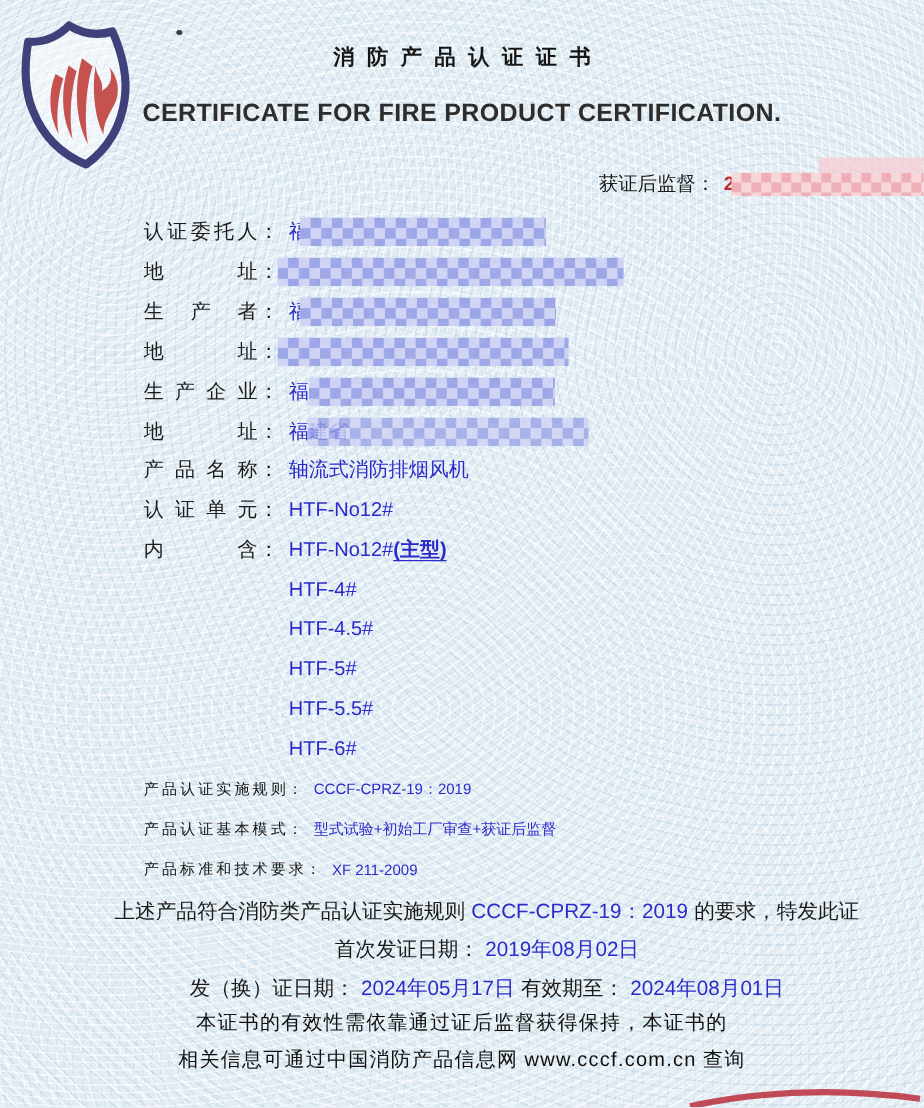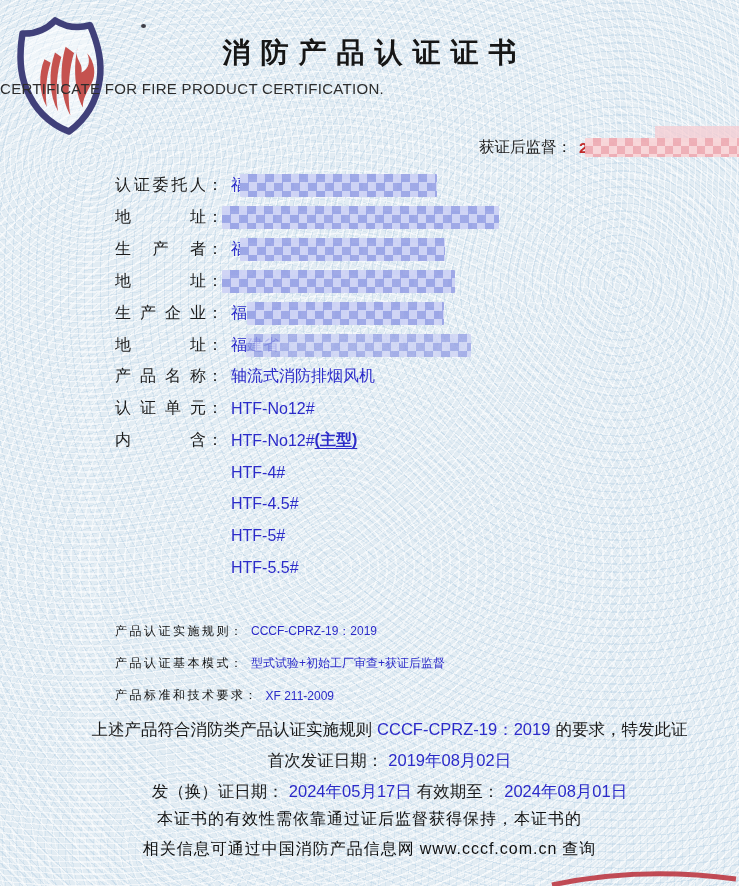--- a/index.html
+++ b/index.html
@@ -10,23 +10,23 @@
     background-image:
       repeating-radial-gradient(circle at 12% 18%, rgba(255,255,255,.55) 0 1.2px, rgba(255,255,255,0) 1.2px 6px),
       repeating-radial-gradient(circle at 84% 32%, rgba(178,205,226,.38) 0 1.2px, rgba(178,205,226,0) 1.2px 8px),
       repeating-radial-gradient(circle at 45% 64%, rgba(255,255,255,.5) 0 1.5px, rgba(255,255,255,0) 1.5px 9px),
       repeating-radial-gradient(circle at 25% 96%, rgba(184,210,229,.33) 0 1px, rgba(184,210,229,0) 1px 7px),
       repeating-radial-gradient(circle at 70% 85%, rgba(255,255,255,.4) 0 1.3px, rgba(255,255,255,0) 1.3px 10px);
   }
   .logo{position:absolute;left:1px;top:16px;width:122px;height:120px;}
   .speck{position:absolute;left:141px;top:24px;width:5px;height:4px;background:#3c3c46;border-radius:50%;}
   .title{position:absolute;top:34px;left:0;width:100%;text-align:center;
-         font-size:28px;font-weight:600;letter-spacing:10px;text-indent:10px;color:#161616;}
-  .subtitle{position:absolute;top:80px;left:0;width:100%;
-            font-size:15px;color:#2d2d2d;letter-spacing:.3px;font-weight:400;}
+         font-size:17px;font-weight:600;letter-spacing:10px;text-indent:10px;color:#161616;}
+  .subtitle{position:absolute;top:80px;left:0;width:100%;text-align:center;
+            font-size:20px;color:#2d2d2d;letter-spacing:.3px;font-weight:700;}
 
   .certno{position:absolute;top:137px;left:479px;display:flex;align-items:center;font-size:15.5px;white-space:nowrap;}
   .certno .digit{color:#c22a2a;margin-left:7px;font-weight:600;}
   .mask{display:inline-block;border-radius:1px;}
   .mask-pink{width:166px;height:19px;margin-left:-3px;align-self:center;
     background:
       repeating-conic-gradient(rgba(238,170,178,.9) 0% 25%, rgba(248,213,216,.92) 25% 50%) 0 0/16px 16px,
       repeating-conic-gradient(rgba(242,186,192,.55) 0% 25%, rgba(250,226,228,.55) 25% 50%) 7px 4px/22px 22px;}
   .mask-pink-top{position:absolute;left:176px;top:-11px;width:96px;height:12px;background:#f5ccd2;opacity:.75;}
 
@@ -222,20 +222,27 @@
           <span>HTF-5#</span>
         </span>
       </div>
       <div class="frow">
         <span class="flabel"></span>
         <span class="fcolon"></span>
         <span class="fvalue">
           <span>HTF-5.5#</span>
         </span>
       </div>
+      <div class="frow">
+        <span class="flabel"></span>
+        <span class="fcolon"></span>
+        <span class="fvalue">
+          <span>HTF-6#</span>
+        </span>
+      </div>
     </div>
 
   <div class="rules" id="rules">
       <div class="rrow">
         <span class="rlabel">产品认证实施规则</span>
         <span class="rcolon">：</span>
         <span class="rvalue">CCCF-CPRZ-19：2019</span>
       </div>
       <div class="rrow">
         <span class="rlabel">产品认证基本模式</span>

